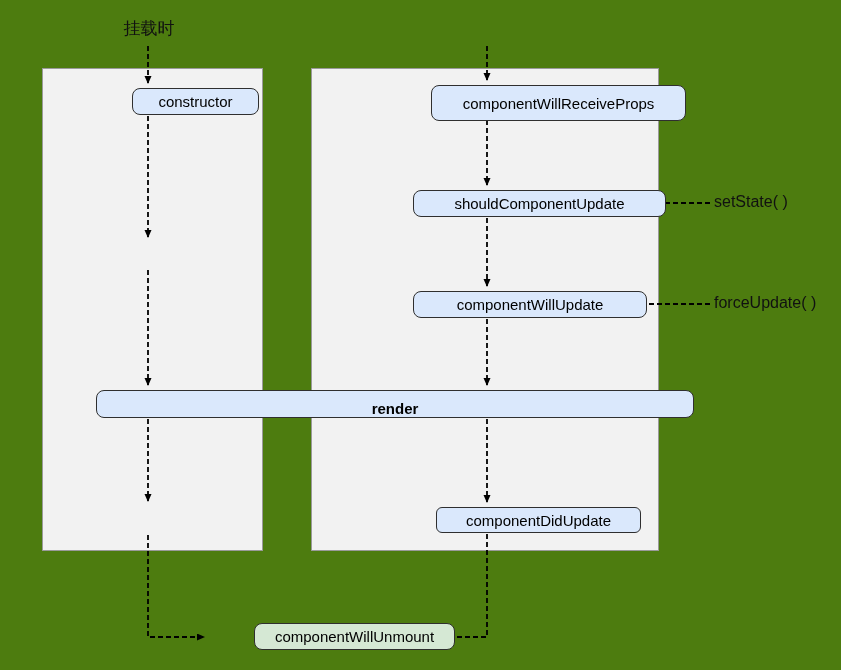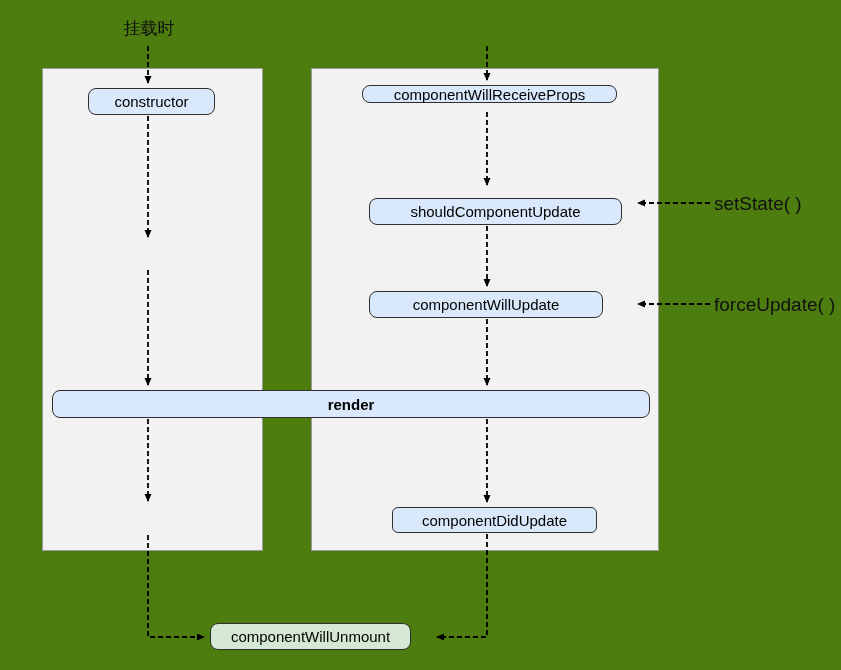--- a/index.html
+++ b/index.html
@@ -4,27 +4,27 @@
 <style>
   html, body { margin: 0; padding: 0; background: #ffffff; }
   .canvas {
     position: relative; width: 841px; height: 670px; background: #4d7c0f;
     font-family: "Liberation Sans", sans-serif; overflow: hidden;
   }
   .panel { position: absolute; background: #f2f2f2; border: 1px solid #9a9a9a; box-sizing: border-box; }
   .node {
     position: absolute; display: flex; align-items: center; justify-content: center;
     border: 1.5px solid #2f2f2f; border-radius: 8px; font-size: 15px; color: #000;
-    box-sizing: border-box; white-space: nowrap;
+    box-sizing: border-box; white-space: nowrap; margin-left: 44px;
   }
   .node-blue  { background: #dae8fc; }
   .node-green { background: #d5e8d4; }
-  .bold { font-weight: bold; }
+  .bold { font-weight: bold; align-items: flex-end; }
   .toplabel { position: absolute; font-size: 17px; color: #111; transform: translateX(-50%); white-space: nowrap; }
-  .sidelabel { position: absolute; font-size: 19px; color: #111; white-space: nowrap; }
+  .sidelabel { position: absolute; font-size: 16px; color: #111; white-space: nowrap; }
   svg.arrows { position: absolute; left: 0; top: 0; pointer-events: none; }
 </style>
 </head>
 <body>
 
 <div class="canvas">
 
   <div class="panel" style="left:42px; top:68px; width:221px; height:483px;"></div>
   <div class="panel" style="left:311px; top:68px; width:348px; height:483px;"></div>
 
@@ -52,24 +52,24 @@
 
       <line x1="710" y1="203" x2="638" y2="203" marker-end="url(#ah)"></line>
       <line x1="710" y1="304" x2="638" y2="304" marker-end="url(#ah)"></line>
     </g>
   </svg>
 
   <div class="node node-blue" style="left:88px; top:88px; width:127px; height:27px;">
     <span>constructor</span>
   </div>
 
-  <div class="node node-blue" style="left:362px; top:85px; width:255px; height:18px;">
+  <div class="node node-blue" style="left:387px; top:85px; width:255px; height:36px;">
     <span>componentWillReceiveProps</span>
   </div>
-  <div class="node node-blue" style="left:369px; top:198px; width:253px; height:27px;">
+  <div class="node node-blue" style="left:369px; top:190px; width:253px; height:27px;">
     <span>shouldComponentUpdate</span>
   </div>
   <div class="node node-blue" style="left:369px; top:291px; width:234px; height:27px;justify-content:center;">
     <span>componentWillUpdate</span>
   </div>
 
   <div class="node node-blue bold" style="left:52px; top:390px; width:598px; height:28px;">
     <span>render</span>
   </div>
 

